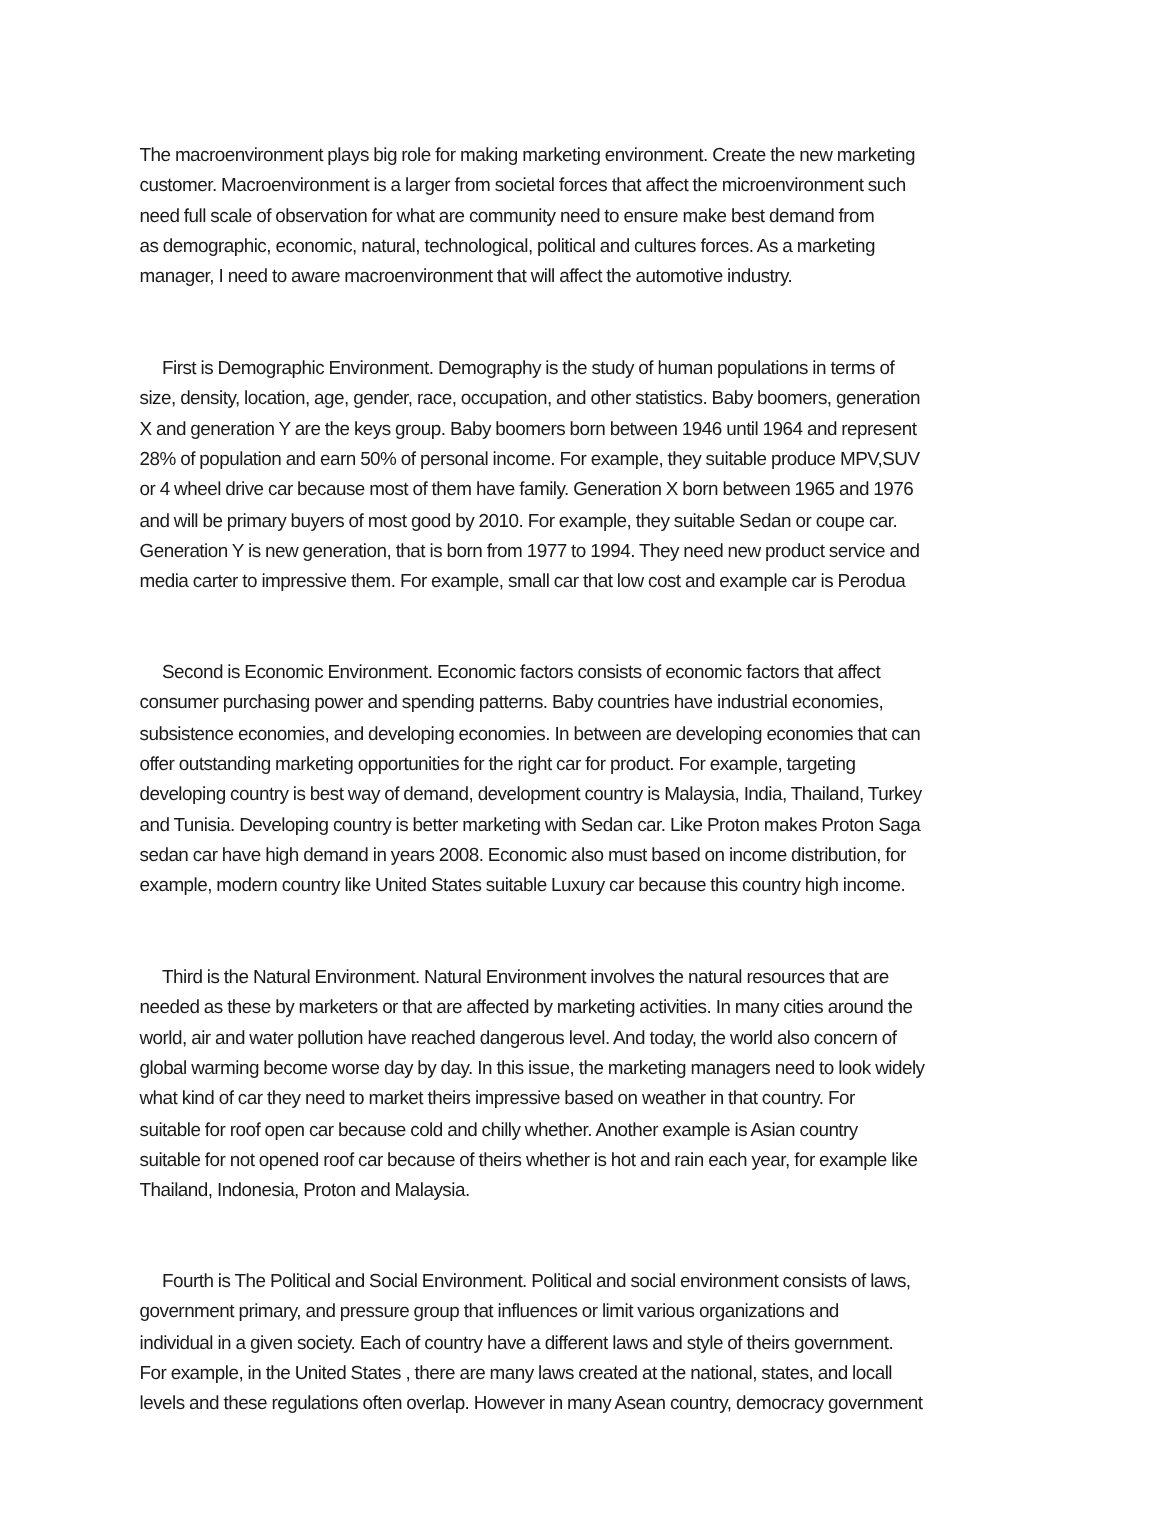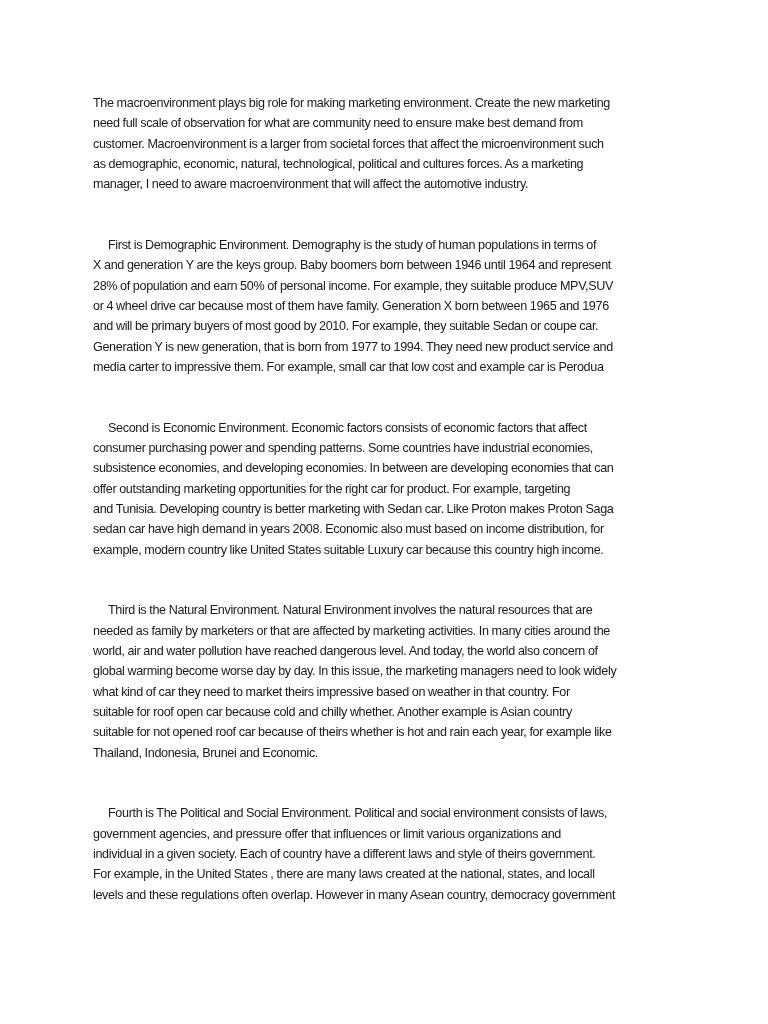--- a/index.html
+++ b/index.html
@@ -48,67 +48,69 @@
     }
   </style>
 </head>
 <body>
 
 <div class="page">
   <div class="content">
 
     <p class="para">
       <span class="line">The macroenvironment plays big role for making marketing environment. Create the new marketing</span>
+      <span class="line">customer. Macroenvironment is a larger from societal forces that affect the microenvironment such</span>
       <span class="line">need full scale of observation for what are community need to ensure make best demand from</span>
-      <span class="line">customer. Macroenvironment is a larger from societal forces that affect the microenvironment such</span>
       <span class="line">as demographic, economic, natural, technological, political and cultures forces. As a marketing</span>
       <span class="line">manager, I need to aware macroenvironment that will affect the automotive industry.</span>
     </p>
 
     <div class="gap"></div>
 
     <p class="para">
       <span class="line indent">First is Demographic Environment. Demography is the study of human populations in terms of</span>
+      <span class="line">size, density, location, age, gender, race, occupation, and other statistics. Baby boomers, generation</span>
       <span class="line">X and generation Y are the keys group. Baby boomers born between 1946 until 1964 and represent</span>
       <span class="line">28% of population and earn 50% of personal income. For example, they suitable produce MPV,SUV</span>
       <span class="line">or 4 wheel drive car because most of them have family. Generation X born between 1965 and 1976</span>
       <span class="line">and will be primary buyers of most good by 2010. For example, they suitable Sedan or coupe car.</span>
       <span class="line">Generation Y is new generation, that is born from 1977 to 1994. They need new product service and</span>
       <span class="line">media carter to impressive them. For example, small car that low cost and example car is  Perodua</span>
     </p>
 
     <div class="gap"></div>
 
     <p class="para">
       <span class="line indent">Second is Economic Environment. Economic factors consists of economic factors that affect</span>
-      <span class="line">consumer purchasing power and spending patterns. Some countries have industrial economies,</span>
+      <span class="line">consumer purchasing power and spending patterns. Baby countries have industrial economies,</span>
       <span class="line">subsistence economies, and developing economies. In between are developing economies that can</span>
       <span class="line">offer outstanding marketing opportunities for the right car for product. For example, targeting</span>
+      <span class="line">developing country is best way of demand, development country is Malaysia, India, Thailand, Turkey</span>
       <span class="line">and Tunisia. Developing country is better marketing with Sedan car. Like Proton makes Proton Saga</span>
       <span class="line">sedan car have high demand in years 2008. Economic also must based on income distribution, for</span>
       <span class="line">example, modern country like United States suitable Luxury car because this country high income.</span>
     </p>
 
     <div class="gap"></div>
 
     <p class="para">
       <span class="line indent">Third is the Natural Environment. Natural Environment involves the natural resources that are</span>
-      <span class="line">needed as family by marketers or that are affected by marketing activities. In many cities around the</span>
+      <span class="line">needed as these by marketers or that are affected by marketing activities. In many cities around the</span>
       <span class="line">world, air and water pollution have reached dangerous level. And today, the world also concern of</span>
       <span class="line">global warming become worse day by day. In this issue, the marketing managers need to look widely</span>
       <span class="line">what kind of car they need to market theirs impressive based on weather in that country. For</span>
       <span class="line">suitable for roof open car because cold and chilly whether. Another example is Asian country</span>
       <span class="line">suitable for not opened roof car because of theirs whether is hot and rain each year, for example like</span>
-      <span class="line">Thailand, Indonesia, Brunei and Economic.</span>
+      <span class="line">Thailand, Indonesia, Proton and Malaysia.</span>
     </p>
 
     <div class="gap"></div>
 
     <p class="para">
       <span class="line indent">Fourth is The Political and Social Environment. Political and social environment consists of laws,</span>
-      <span class="line">government agencies, and pressure offer that influences or limit various organizations and</span>
+      <span class="line">government primary, and pressure group that influences or limit various organizations and</span>
       <span class="line">individual in a given society. Each of country have a different laws and style of theirs government.</span>
       <span class="line">For example,  in the United States , there are many laws created at the national, states, and locall</span>
       <span class="line">levels and these regulations often overlap. However in many Asean country, democracy government</span>
     </p>
 
   </div>
 </div>
 
 </body></html>

